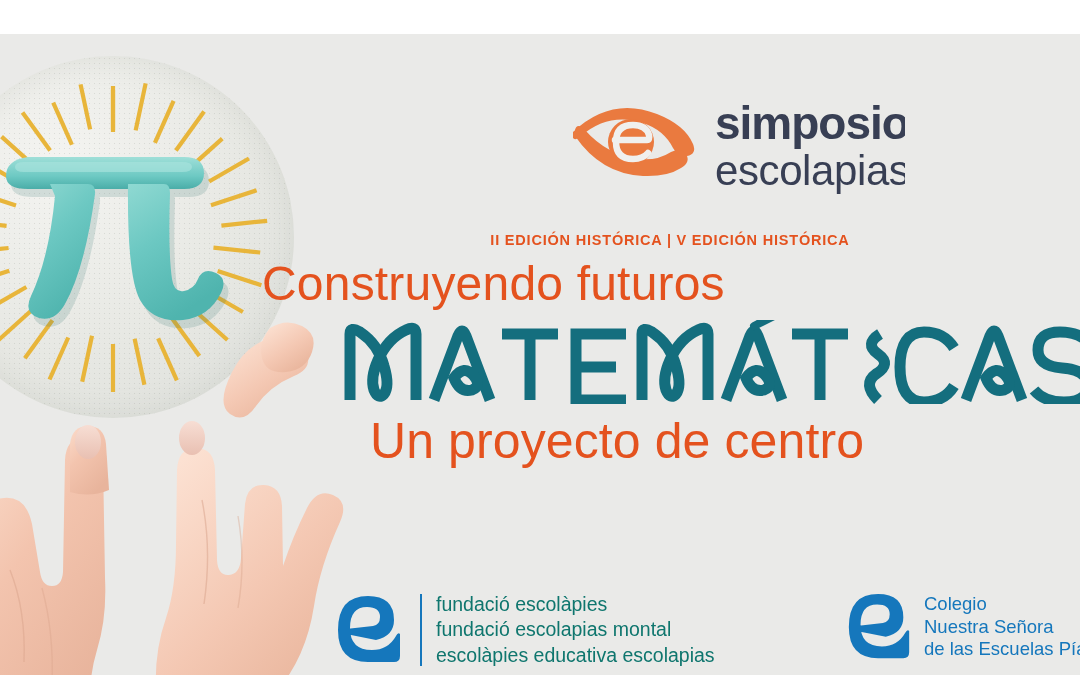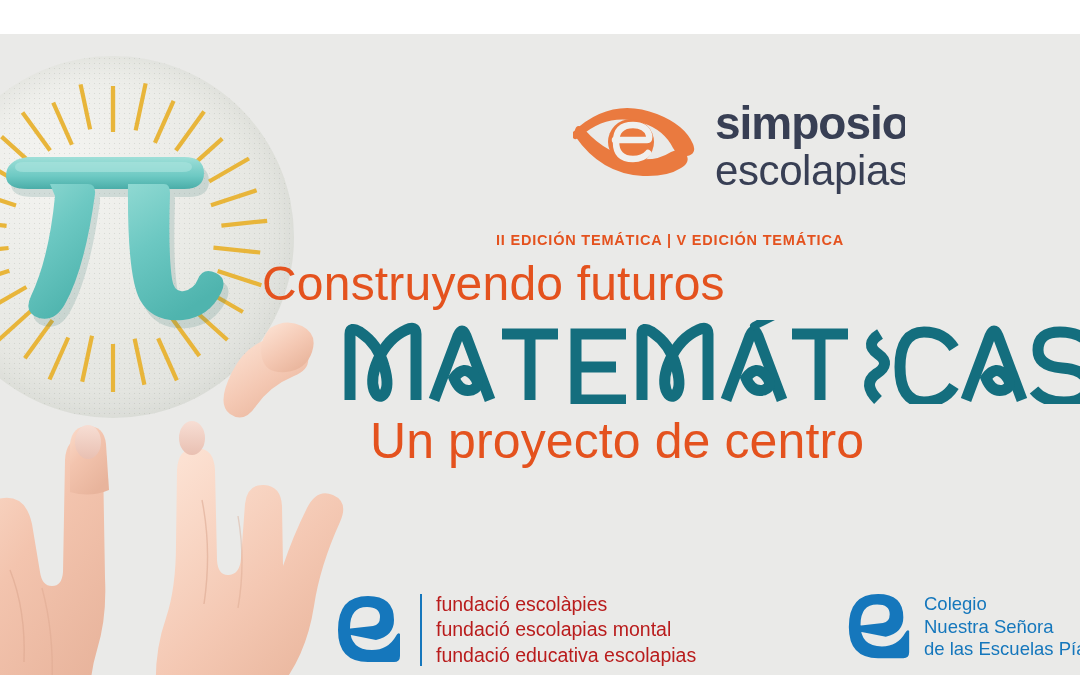--- a/index.html
+++ b/index.html
@@ -163,21 +163,21 @@
   #footer-fundacio .mark { flex: 0 0 auto; }
 
   .rule {
     width: 2px;
     height: 72px;
     background: #1577bc;
     flex: 0 0 auto;
   }
 
   .fund-names {
-    color: #b91c1c;
+    color: #0f766e;
     font-size: 19.5px;
     line-height: 1.285;
     white-space: nowrap;
   }
 
   #footer-colegio {
     position: absolute;
     left: 843px;
     top: 556px;
     display: flex;
@@ -323,21 +323,21 @@
         </g>
       </g>
 
       <text x="150" y="47" font-family="'Liberation Sans', sans-serif" font-size="46" font-weight="bold" fill="#383f54" letter-spacing="-1">simposio</text>
       <text x="150" y="93" font-family="'Liberation Sans', sans-serif" font-size="42" font-weight="300" fill="#383f54" letter-spacing="-0.4">escolapias</text>
     </svg>
   </div>
 
   <div id="headline">
 
-    <div class="edition-line">II EDICIÓN TEMÁTICA | V EDICIÓN TEMÁTICA</div>
+    <div class="edition-line">II EDICIÓN HISTÓRICA | V EDICIÓN HISTÓRICA</div>
 
     <div class="construyendo">Construyendo futuros</div>
 
     <div class="matematicas-wrap">
       <svg viewBox="0 0 760 84" width="760" height="84" aria-hidden="true">
         <g fill="none" stroke="#146e7e" stroke-width="11" stroke-linecap="butt" stroke-linejoin="miter">
 
           <path d="M6 80 L6 14 Q6 6 16 12 Q34 24 40 46 Q46 66 40 74 Q34 80 30 70 Q26 58 34 40 Q44 18 62 10 Q72 5 72 14 L72 80"></path>
 
           <path d="M90 80 L114 16 Q118 6 122 16 L146 80"></path>
@@ -373,21 +373,21 @@
   </div>
 
   <div id="footer-fundacio">
     <svg class="mark" width="74" height="76" viewBox="0 0 74 76">
       <path fill="#1577bc" d="M36 4 Q62 4 62 28 Q62 44 44 48 L14 42 Q11 41 11 39 Q11 37 14 37 L41 34 Q48 33 48 25 Q48 15 35 15 Q18 15 18 36 Q18 58 40 58 Q56 58 64 44 Q66 40 68 42 L68 64 Q68 70 62 70 L36 70 Q6 70 6 38 Q6 4 36 4 Z"></path>
     </svg>
     <div class="rule"></div>
     <div class="fund-names">
       <div>fundació escolàpies</div>
       <div>fundació escolapias montal</div>
-      <div>fundació educativa escolapias</div>
+      <div>escolàpies educativa escolapias</div>
     </div>
   </div>
 
   <div id="footer-colegio">
     <svg class="mark" width="72" height="74" viewBox="0 0 74 76">
       <path fill="#1577bc" d="M36 4 Q62 4 62 28 Q62 44 44 48 L14 42 Q11 41 11 39 Q11 37 14 37 L41 34 Q48 33 48 25 Q48 15 35 15 Q18 15 18 36 Q18 58 40 58 Q56 58 64 44 Q66 40 68 42 L68 64 Q68 70 62 70 L36 70 Q6 70 6 38 Q6 4 36 4 Z"></path>
     </svg>
     <div class="col-names">
       <div>Colegio</div>
       <div>Nuestra Señora</div>

